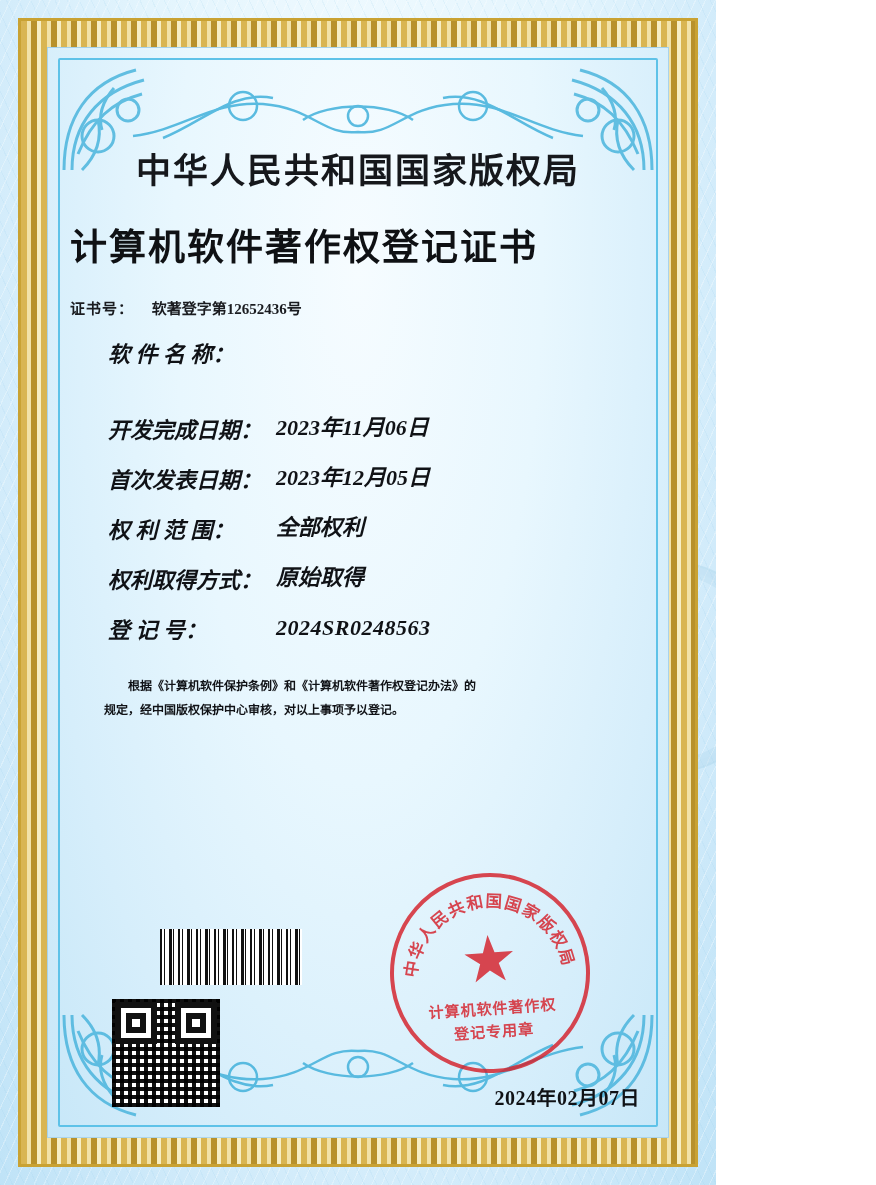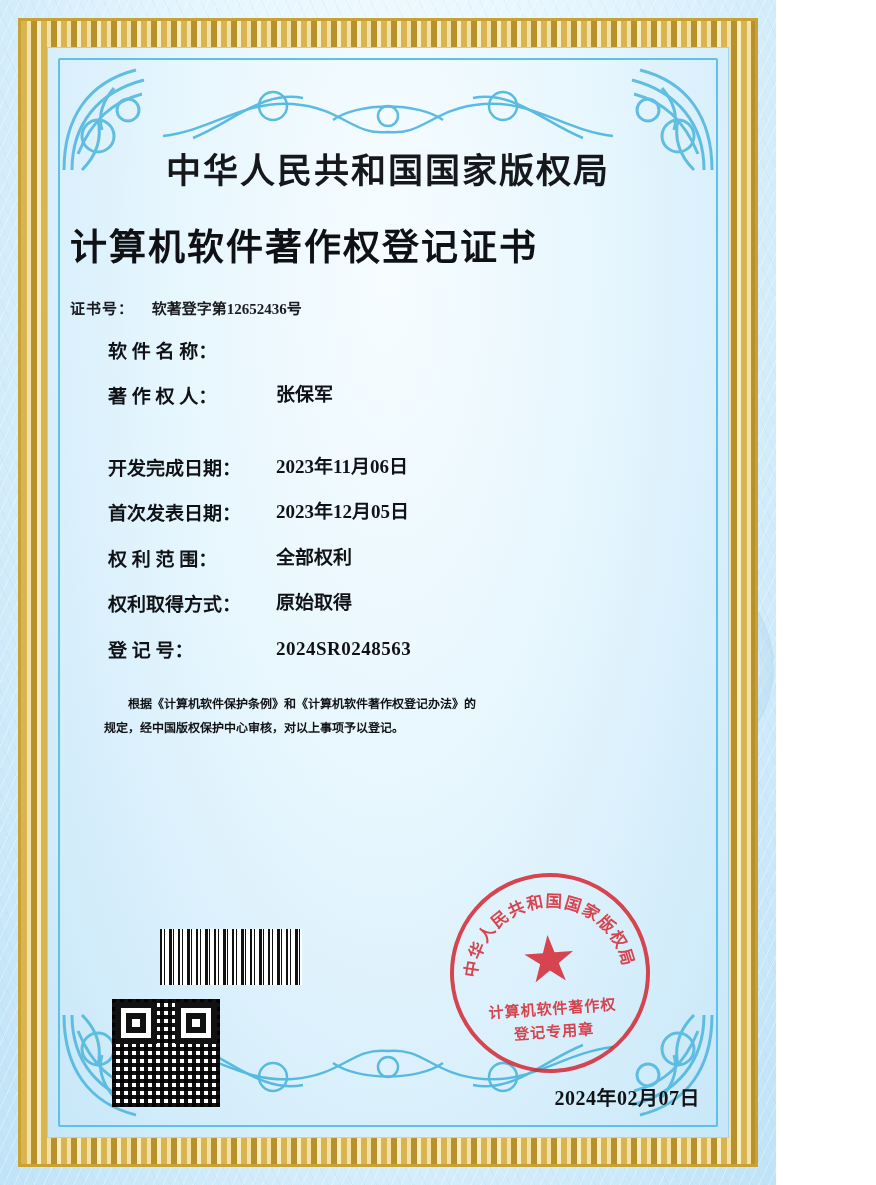--- a/index.html
+++ b/index.html
@@ -9,21 +9,21 @@
   }
   body {
     width: 876px;
     height: 1185px;
     font-family: "Liberation Serif", "DejaVu Serif", serif;
     overflow: hidden;
   }
 
   .certificate {
     position: relative;
-    width: 776px;
+    width: 716px;
     height: 1185px;
     box-sizing: border-box;
     background:
       radial-gradient(ellipse at 50% 18%, #f2fbff 0%, #e2f4fd 45%, #cfeafa 78%, #bfe3f7 100%);
     overflow: hidden;
   }
 
   
   .guilloche {
     position: absolute;
@@ -151,22 +151,23 @@
   .cert-no .val { margin-left: 14px; }
 
   .fields {
     margin-top: 18px;
     padding-left: 38px;
   }
   .row {
     display: flex;
     align-items: flex-start;
     margin-bottom: 18px;
-    font-size: 19px;
+    font-size: 22px;
     color: #101216;
+    font-style: italic;
   }
   .row .label {
     width: 168px;
     flex: 0 0 168px;
     font-weight: bold;
     letter-spacing: 0px;
     white-space: nowrap;
   }
   .row .value {
     flex: 1 1 auto;
@@ -384,24 +385,20 @@
       <span class="lbl">证书号：</span>
       <span class="val">软著登字第12652436号</span>
     </div>
 
     <div class="fields">
 
       <div class="row">
         <div class="label">软 件 名 称：</div>
       </div>
 
-      <div class="row">
-        <div class="label">著 作 权 人：</div>
-        <div class="value">张保军</div>
-      </div>
 
       <div class="gap-lg"></div>
 
       <div class="row">
         <div class="label">开发完成日期：</div>
         <div class="value">2023年11月06日</div>
       </div>
 
       <div class="row">
         <div class="label">首次发表日期：</div>

